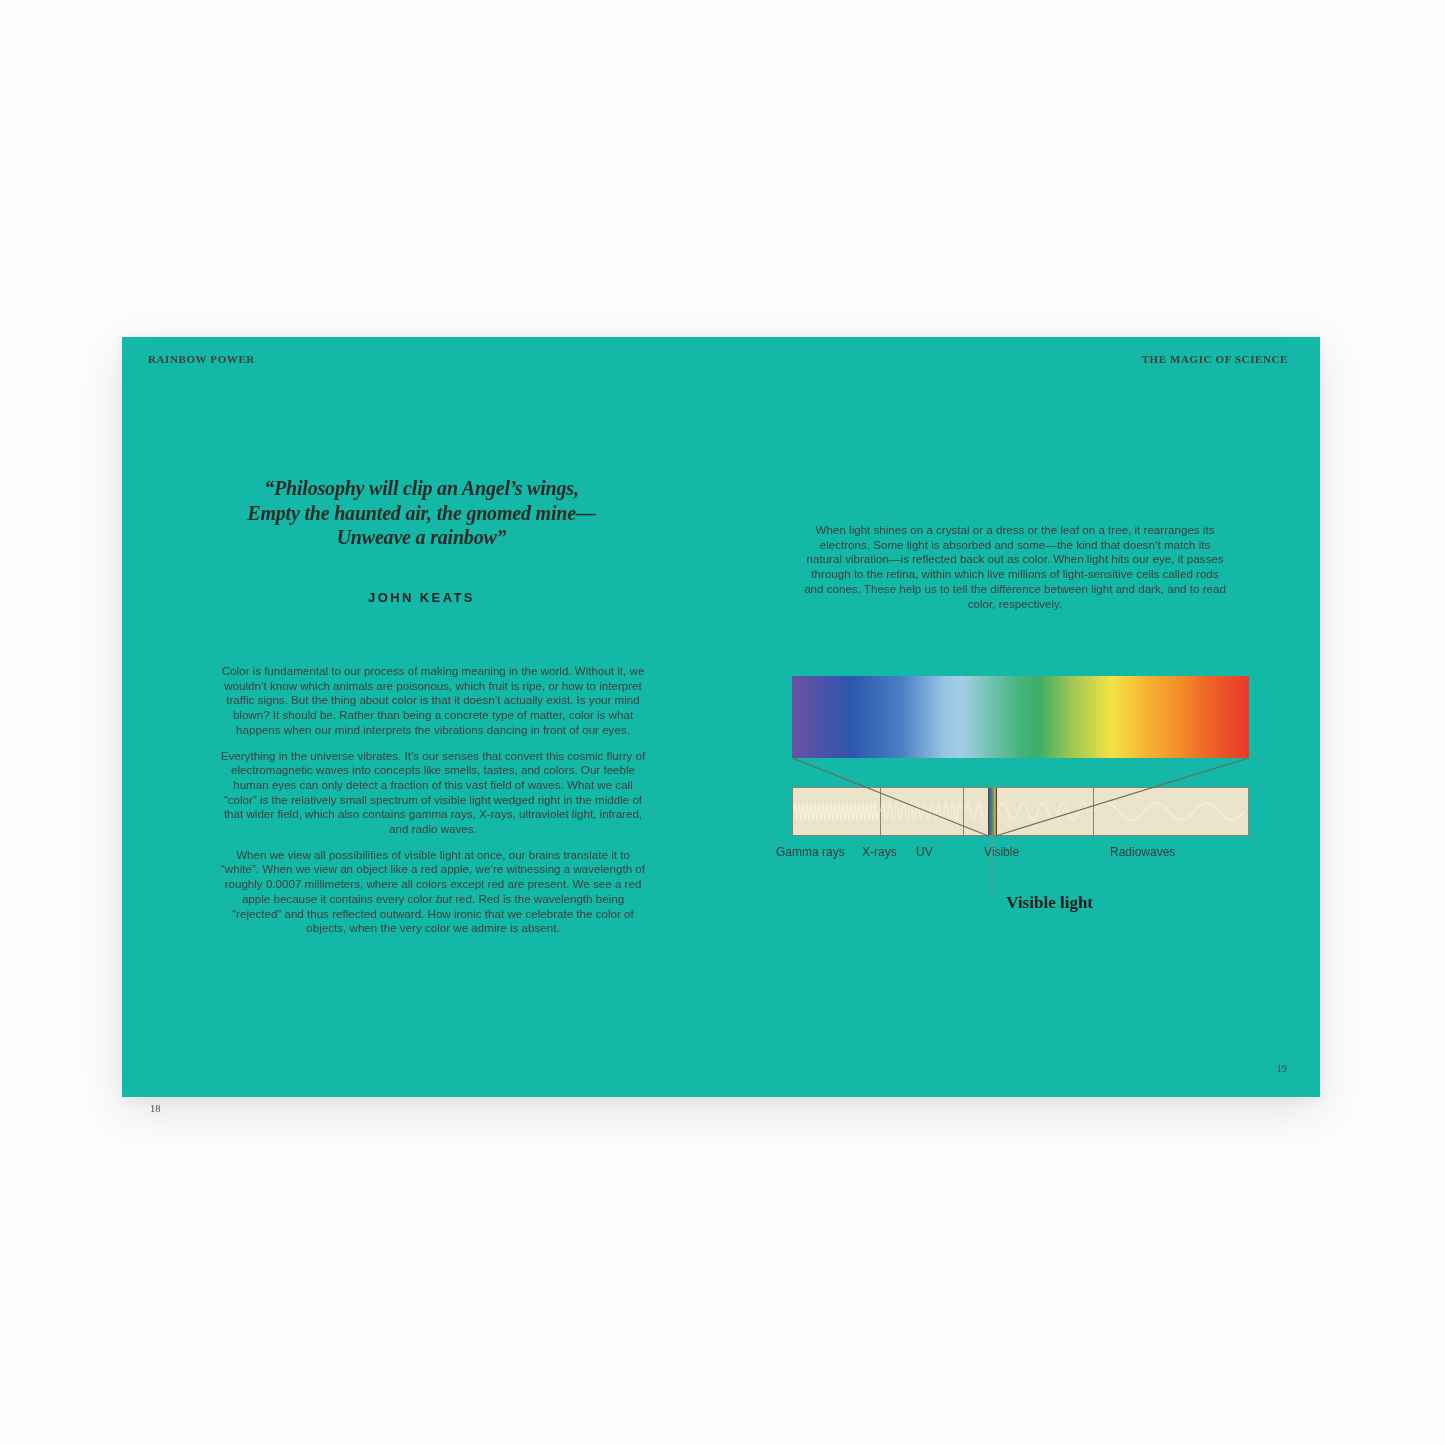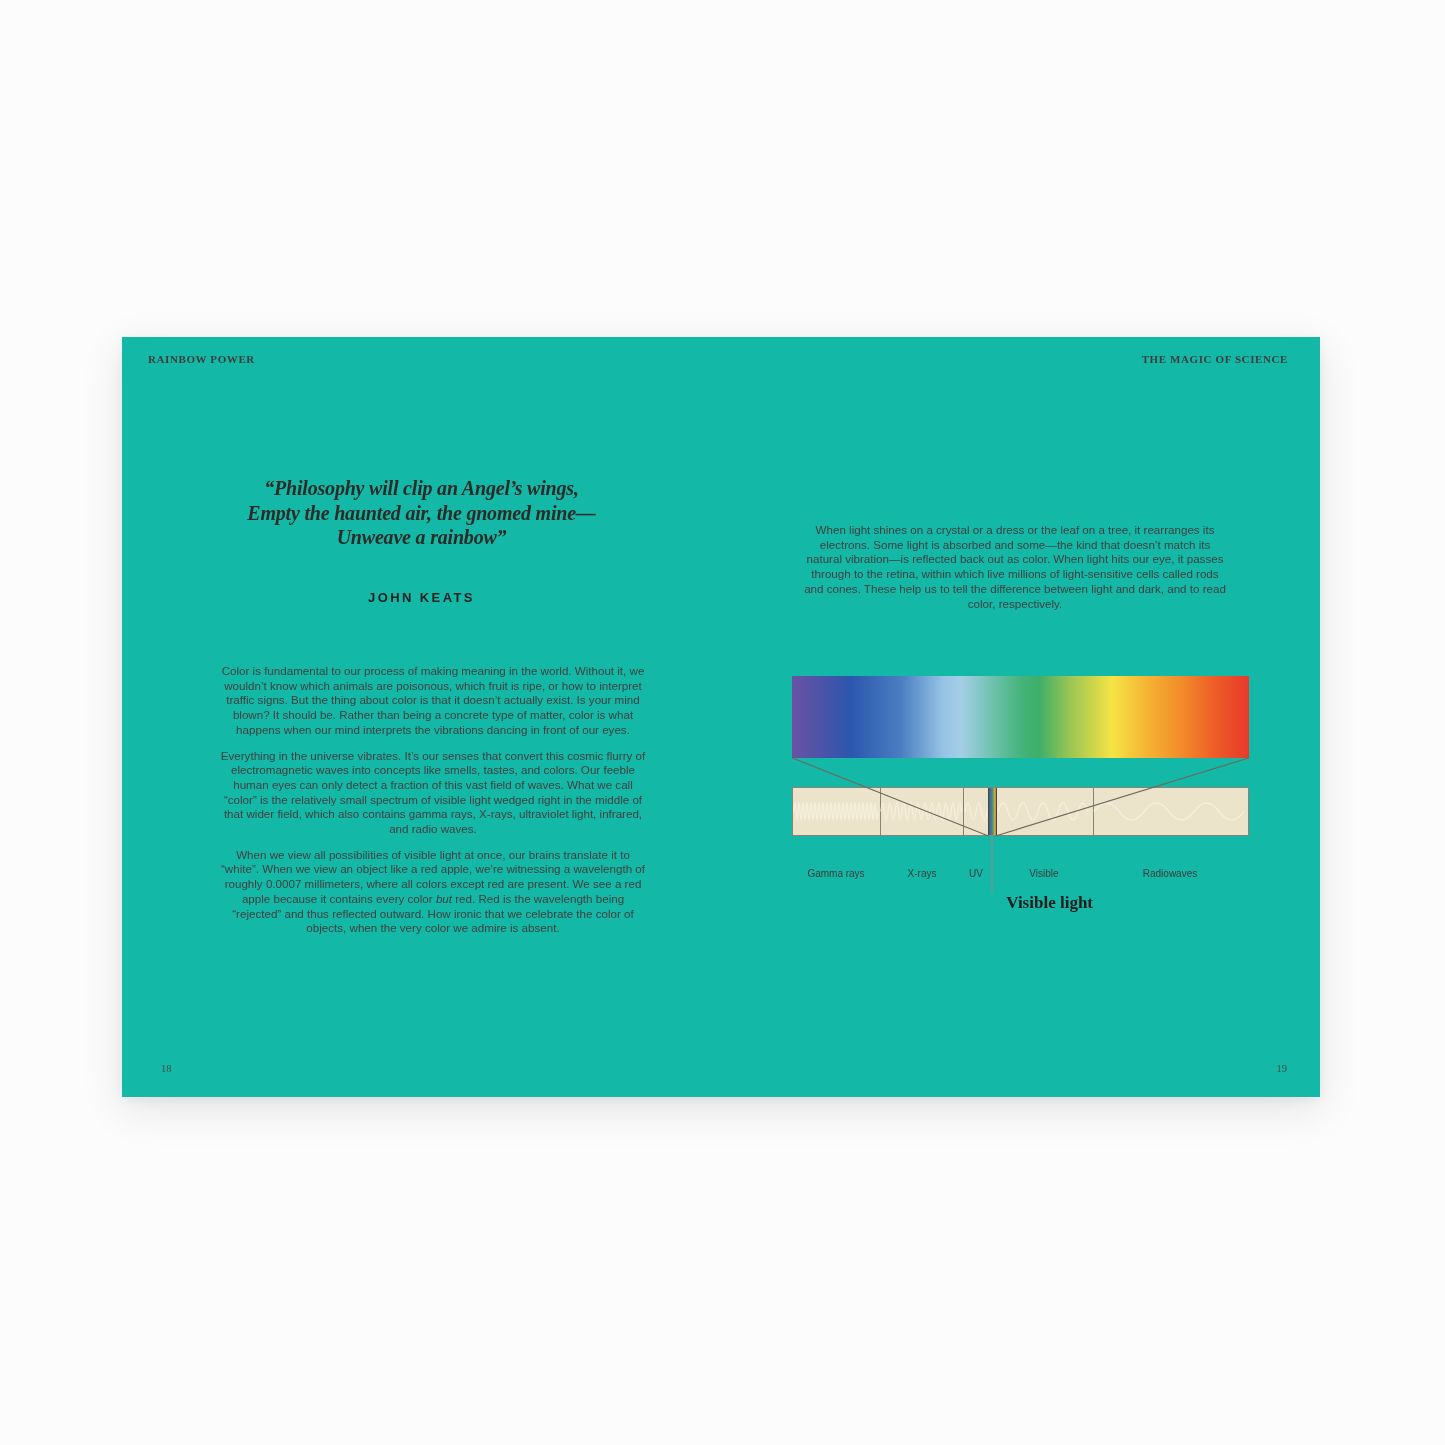--- a/index.html
+++ b/index.html
@@ -59,34 +59,34 @@
     position:absolute; top:0; left:195px; width:9px; height:47px;
     border-left:1px solid #4c463a; border-right:1px solid #4c463a;
     background:linear-gradient(to right,#475e73 0%,#3f6ea8 25%,#4f9a66 55%,#c9a64e 80%,#b98a49 100%);
     z-index:2;
   }
   .waves-svg { position:absolute; left:0; top:0; z-index:1; }
 
   .connector-svg { left:670px; top:339px; width:457px; height:235px; z-index:5; pointer-events:none; }
 
   .band-label {
-    top:531px; width:120px; text-align:center;
-    font-size:10px; color:#3b3b3b; white-space:nowrap;
+    top:508px; width:120px; 
+    font-size:12px; color:#3b3b3b; white-space:nowrap;
   }
   .visible-label {
     left:771px; top:556px; width:200px; text-align:right;
     font-family:"Liberation Serif", serif; font-size:17px; font-weight:600;
     color:#1c1c1c;
   }
 
   .page-num {
     top:726px; font-family:"Liberation Serif", serif;
     font-size:10.5px; color:#4a4a4a;
   }
-  .num-left { left:39px; }
+  .num-left { left:28px;margin-top:40px; }
   .num-right { right:33px; }
 </style>
 </head>
 <body>
 
 <div class="spread">
 
   <div class="abs running-head head-left">RAINBOW POWER</div>
 
   <div class="abs quote">

